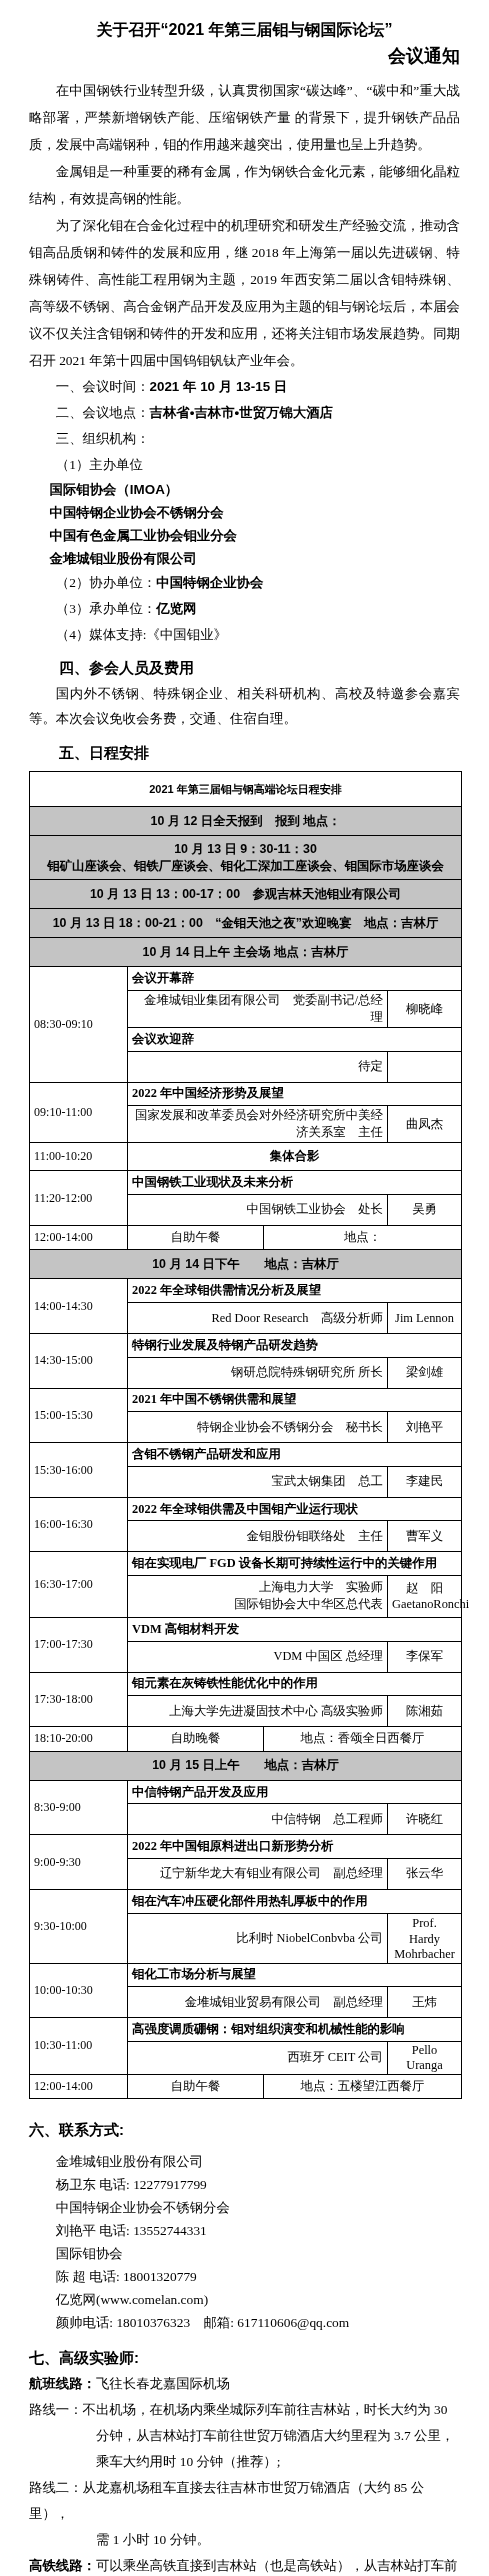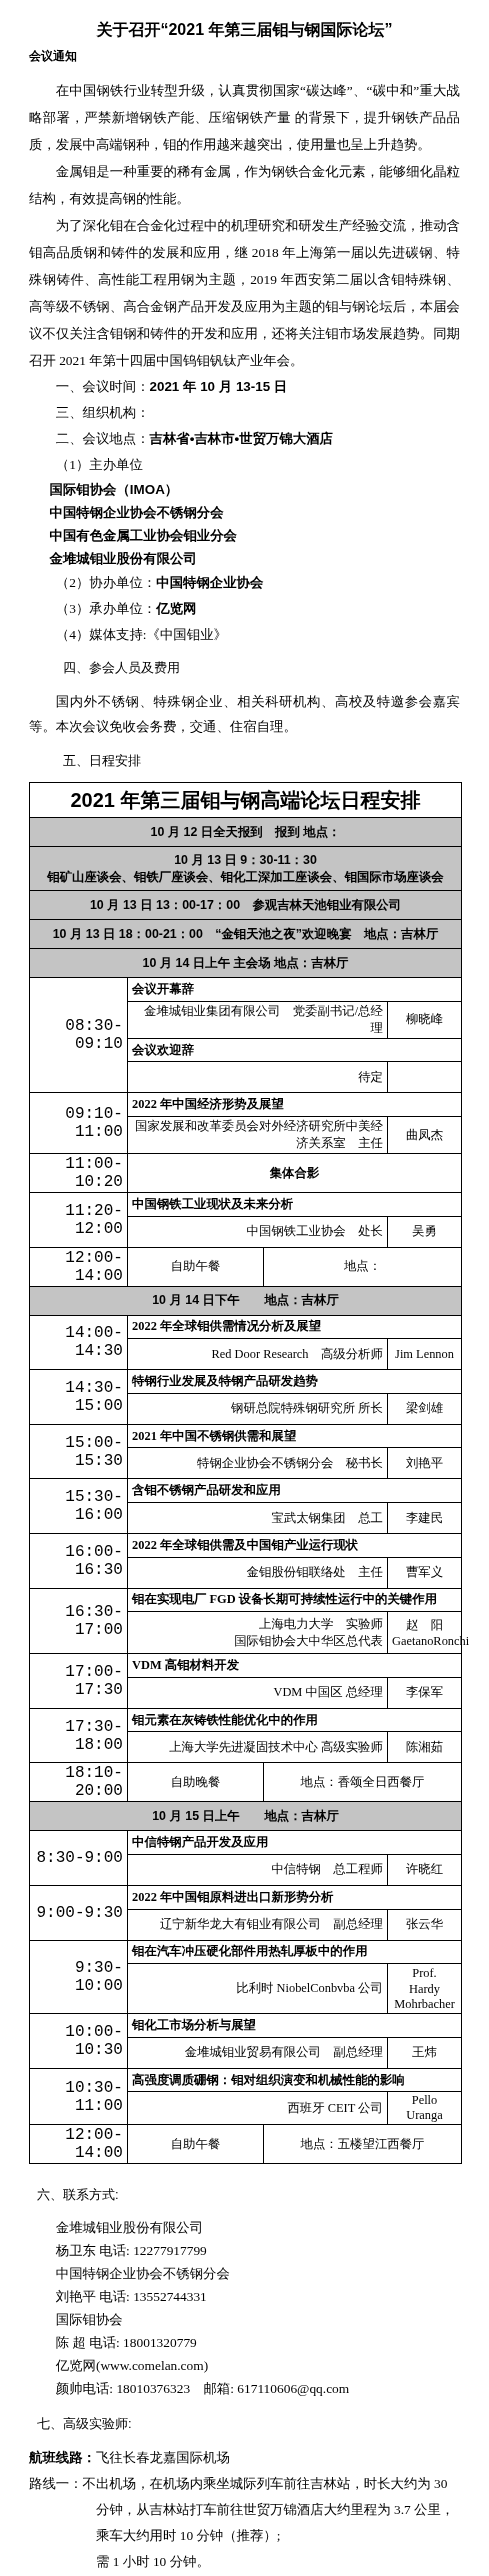--- a/index.html
+++ b/index.html
@@ -2,35 +2,35 @@
 <html style="font-size:8.2px"><head>
 <meta charset="utf-8">
 <style>
   html,body{margin:0;padding:0;background:#888;}
   .page{
     width:489px;height:3091px;background:#ffffff;margin:0 auto;
     font-family:"Liberation Serif",serif;color:#000;position:relative;overflow:hidden;
   }
   .content{padding:17.5px 29px 0 29px;}
   .doc-title{font-family:"Liberation Sans",sans-serif;font-weight:bold;font-size:16px;line-height:24px;text-align:center;margin:0;}
-  .doc-title2{font-family:"Liberation Sans",sans-serif;font-weight:bold;font-size:12px;line-height:23px;text-align:left;margin:3.1px 0 9.3px 0;}
+  .doc-title2{font-family:"Liberation Sans",sans-serif;font-weight:bold;font-size:18px;line-height:23px;text-align:right;margin:3.1px 0 9.3px 0;}
   p.body{font-size:13.4px;line-height:27px;text-align:justify;text-indent:2em;margin:0;}
   .hline{font-size:13.4px;line-height:26px;margin:0;}
   .hline .lab{font-weight:normal;}
   .hline .val{font-family:"Liberation Sans",sans-serif;font-weight:bold;}
-  .bold-h{font-family:"Liberation Sans",sans-serif;font-weight:normal;font-size:13px;line-height:27px;margin:8px;}
+  .bold-h{font-family:"Liberation Sans",sans-serif;font-weight:bold;font-size:15px;line-height:27px;margin:0;}
   .indent1{padding-left:2em;}
   .indent15{padding-left:2.5em;}
   .orgname{font-family:"Liberation Sans",sans-serif;font-weight:bold;font-size:13.4px;line-height:23px;}
   
   table.agenda{border-collapse:collapse;border:1.5px solid #000;width:432px;margin-top:5.2px;table-layout:fixed;}
   table.agenda td{border:1px solid #000;padding:1px 4.1px;vertical-align:middle;font-size:12.4px;}
-  table.agenda td.ttl{font-family:"Liberation Sans",sans-serif;font-weight:bold;font-size:20px;text-align:center;height:32px;}
+  table.agenda td.ttl{font-family:"Liberation Sans",sans-serif;font-weight:bold;font-size:11px;text-align:center;height:32px;}
   table.agenda td.banner{background:#c4c4c4;font-family:"Liberation Sans",sans-serif;font-weight:bold;text-align:center;}
-  table.agenda td.time{text-align:right;font-size:16px;font-family:Liberation Mono, monospace;}
+  table.agenda td.time{text-align:left;font-size:12px;}
   table.agenda td.topic{font-family:Liberation Serif, serif;font-weight:bold;text-align:left;height:20.6px;}
   table.agenda td.org{text-align:right;height:28px;}
   table.agenda td.speaker{text-align:center;height:28px;}
   table.agenda td.photo{font-family:"Liberation Sans",sans-serif;font-weight:bold;text-align:center;height:25px;}
   table.agenda td.mealname{text-align:center;height:21.6px;}
   table.agenda td.mealplace{text-align:center;height:21.6px;}
   
   .cline{font-size:13.4px;line-height:23px;margin:0;padding-left:2em;}
   .tline{font-size:13.4px;line-height:26px;margin:0;}
   .tline .tb{font-family:"Liberation Sans",sans-serif;font-weight:bold;}
@@ -42,22 +42,22 @@
 <div class="page">
   <div class="content">
     <h1 class="doc-title">关于召开“2021 年第三届钼与钢国际论坛”</h1>
     <h1 class="doc-title2">会议通知</h1>
 
     <p class="body">在中国钢铁行业转型升级，认真贯彻国家“碳达峰”、“碳中和”重大战略部署，严禁新增钢铁产能、压缩钢铁产量 的背景下，提升钢铁产品品质，发展中高端钢种，钼的作用越来越突出，使用量也呈上升趋势。</p>
     <p class="body">金属钼是一种重要的稀有金属，作为钢铁合金化元素，能够细化晶粒结构，有效提高钢的性能。</p>
     <p class="body">为了深化钼在合金化过程中的机理研究和研发生产经验交流，推动含钼高品质钢和铸件的发展和应用，继 2018 年上海第一届以先进碳钢、特殊钢铸件、高性能工程用钢为主题，2019 年西安第二届以含钼特殊钢、高等级不锈钢、高合金钢产品开发及应用为主题的钼与钢论坛后，本届会议不仅关注含钼钢和铸件的开发和应用，还将关注钼市场发展趋势。同期召开 2021 年第十四届中国钨钼钒钛产业年会。</p>
 
     <p class="hline indent1"><span class="lab">一、会议时间：</span><span class="val">2021 年 10 月 13-15 日</span></p>
+    <p class="hline indent1"><span class="lab">二、会议地点：</span><span class="val">吉林省•吉林市•世贸万锦大酒店</span></p>
     <p class="hline indent1">三、组织机构：</p>
-    <p class="hline indent1"><span class="lab">二、会议地点：</span><span class="val">吉林省•吉林市•世贸万锦大酒店</span></p>
     <p class="hline indent1">（1）主办单位</p>
     <div class="indent15">
         <div class="orgname">国际钼协会（IMOA）</div>
         <div class="orgname">中国特钢企业协会不锈钢分会</div>
         <div class="orgname">中国有色金属工业协会钼业分会</div>
         <div class="orgname">金堆城钼业股份有限公司</div>
       </div>
     <p class="hline indent1"><span class="lab">（2）协办单位：</span><span class="val">中国特钢企业协会</span>&nbsp;</p>
     <p class="hline indent1"><span class="lab">（3）承办单位：</span><span class="val">亿览网</span></p>
     <p class="hline indent1"><span class="lab">（4）媒体支持:</span><span class="lab">《中国钼业》</span></p>
@@ -353,20 +353,21 @@
         <p class="cline">亿览网(www.comelan.com)</p>
         <p class="cline">颜帅电话: 18010376323　邮箱: 617110606@qq.com</p>
       </div>
 
     <p class="bold-h" style="margin-top:10.3px;">七、高级实验师:</p>
     <p class="tline"><span class="tb">航班线路：</span><span>飞往长春龙嘉国际机场</span></p>
     <div>
         <p class="tline">路线一：不出机场，在机场内乘坐城际列车前往吉林站，时长大约为 30</p>
         <p class="tline tindent">分钟，从吉林站打车前往世贸万锦酒店大约里程为 3.7 公里，</p>
         <p class="tline tindent">乘车大约用时 10 分钟（推荐）;</p>
+        <p class="tline">路线二：从龙嘉机场租车直接去往吉林市世贸万锦酒店（大约 85 公里），</p>
         <p class="tline tindent">需 1 小时 10 分钟。</p>
         <p class="tline"><span class="tb">高铁线路：</span>可以乘坐高铁直接到吉林站（也是高铁站），从吉林站打车前</p>
         <p class="tline tindent">往世贸万锦酒店大约里程为 3.7 公里，乘车大约用时 10 分钟。</p>
       </div>
 
   </div>
 </div>
 
 
 </body></html>

